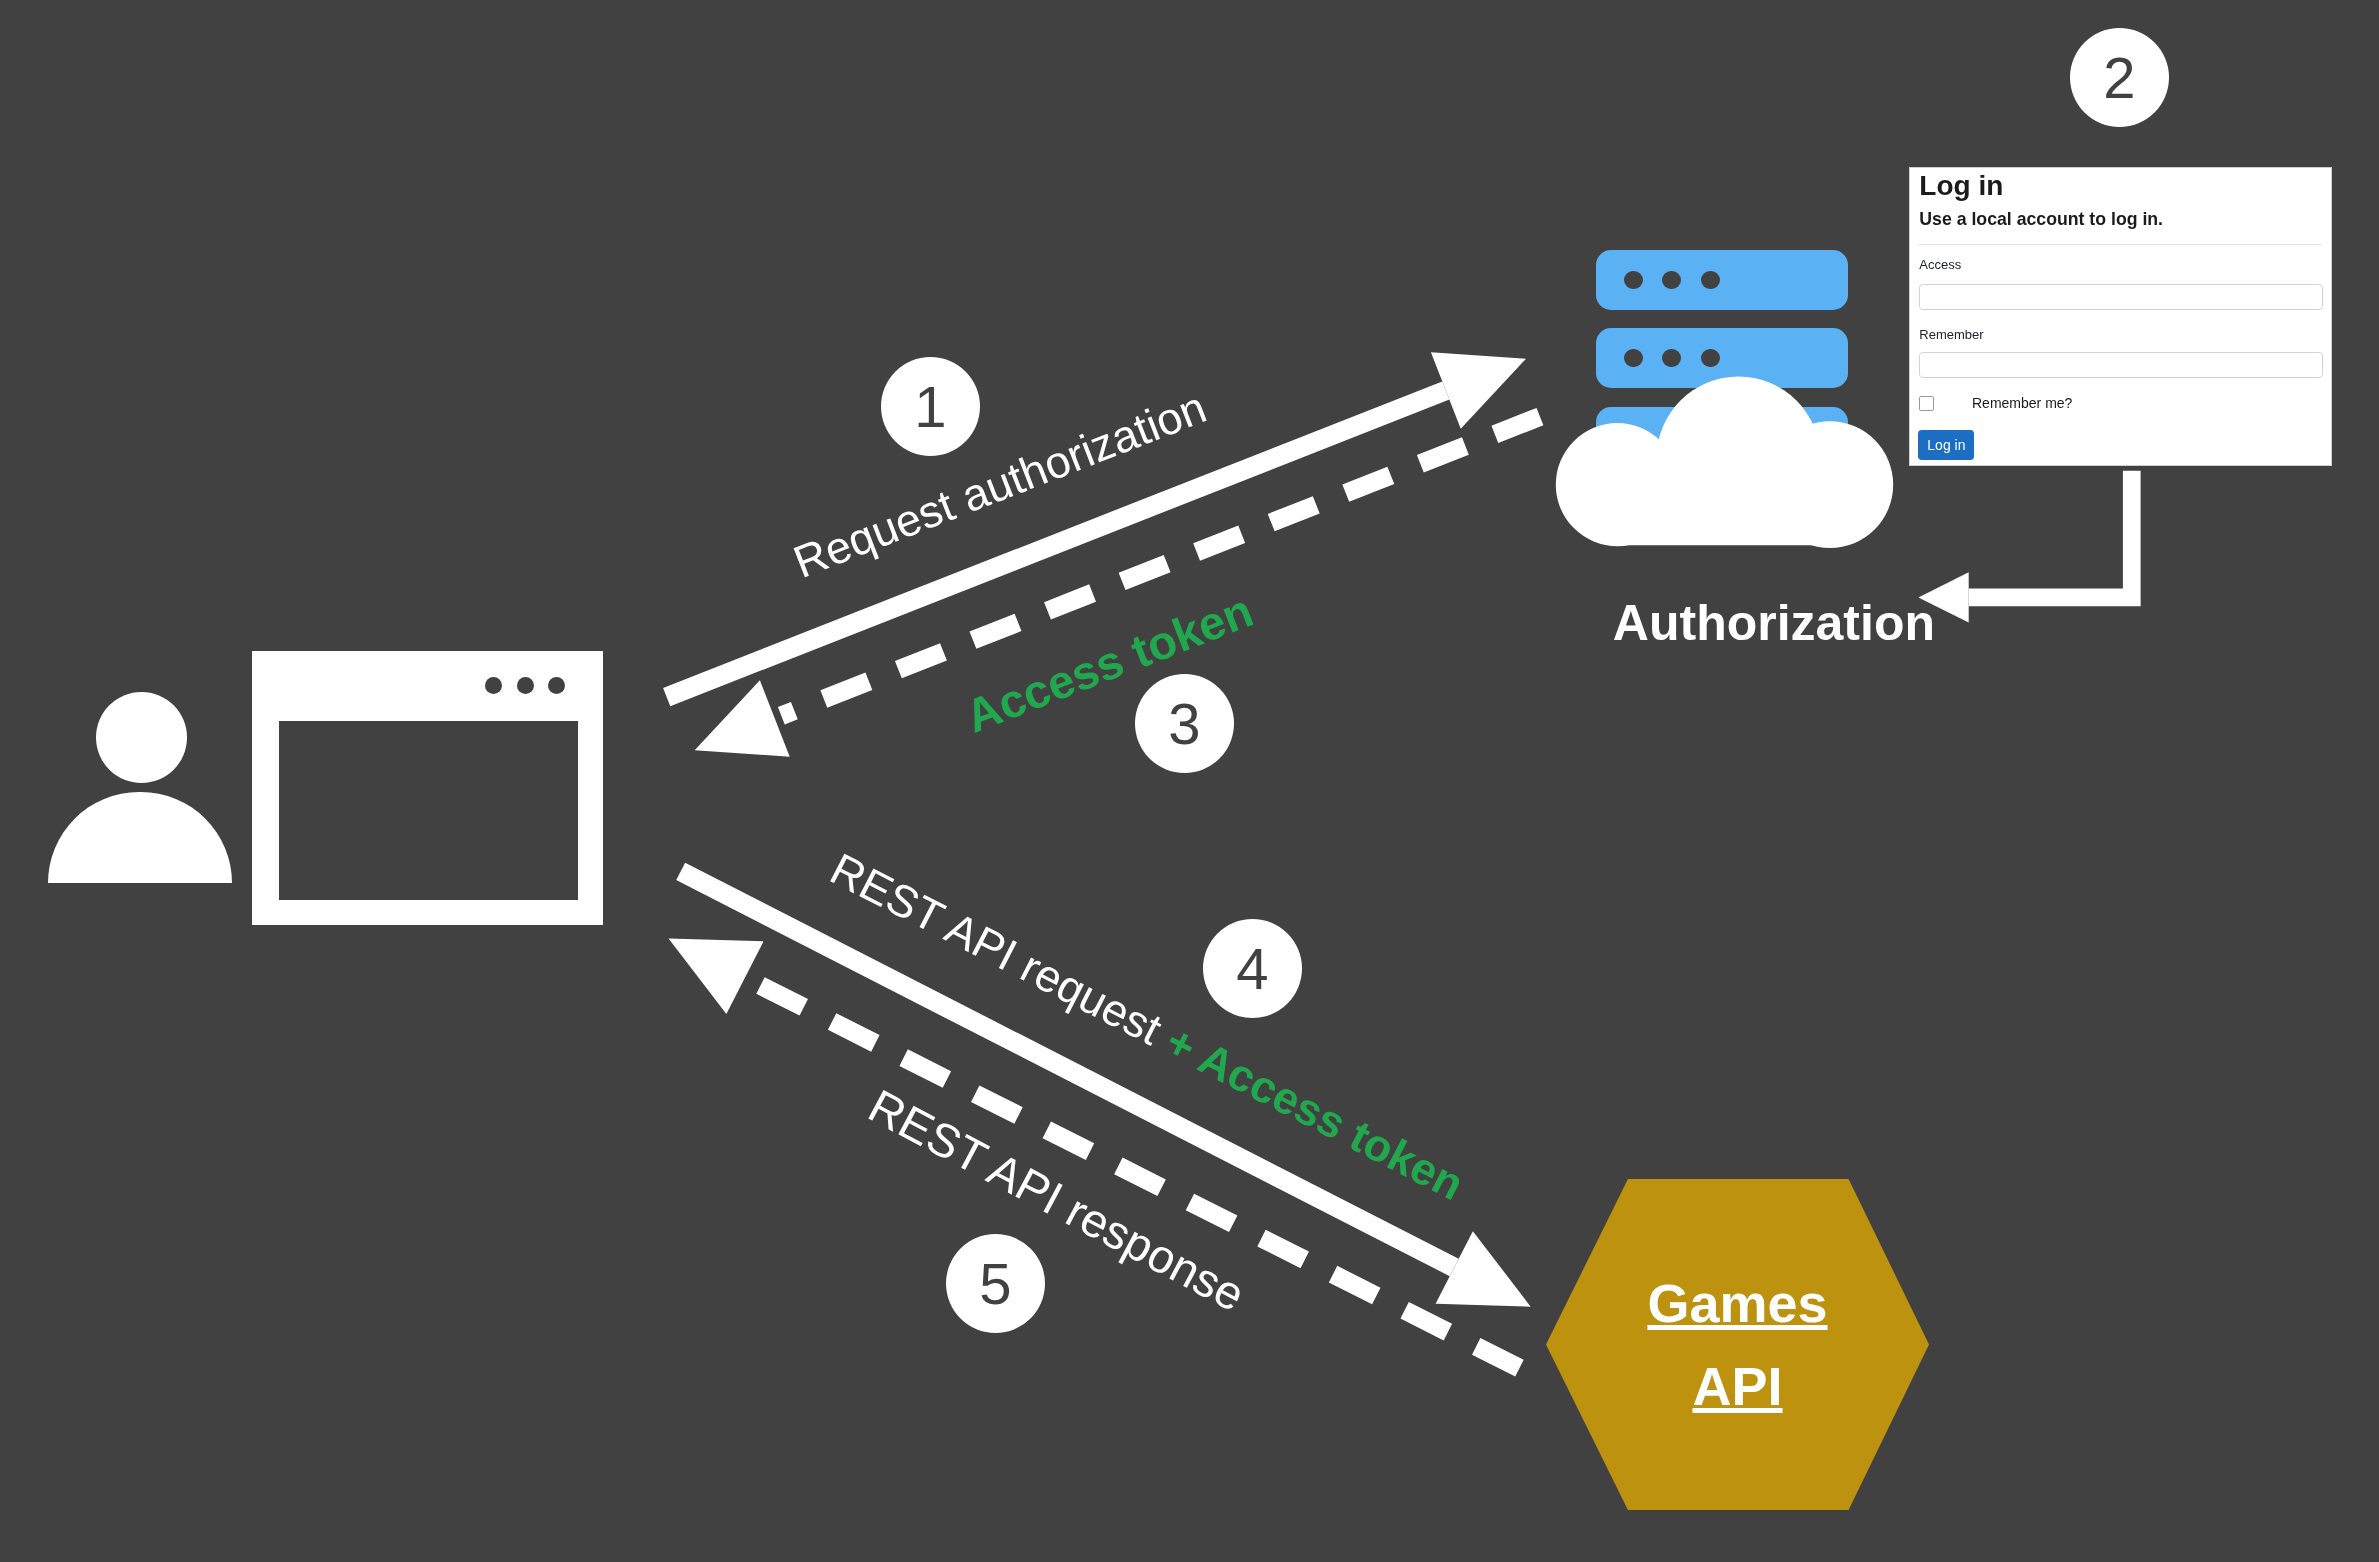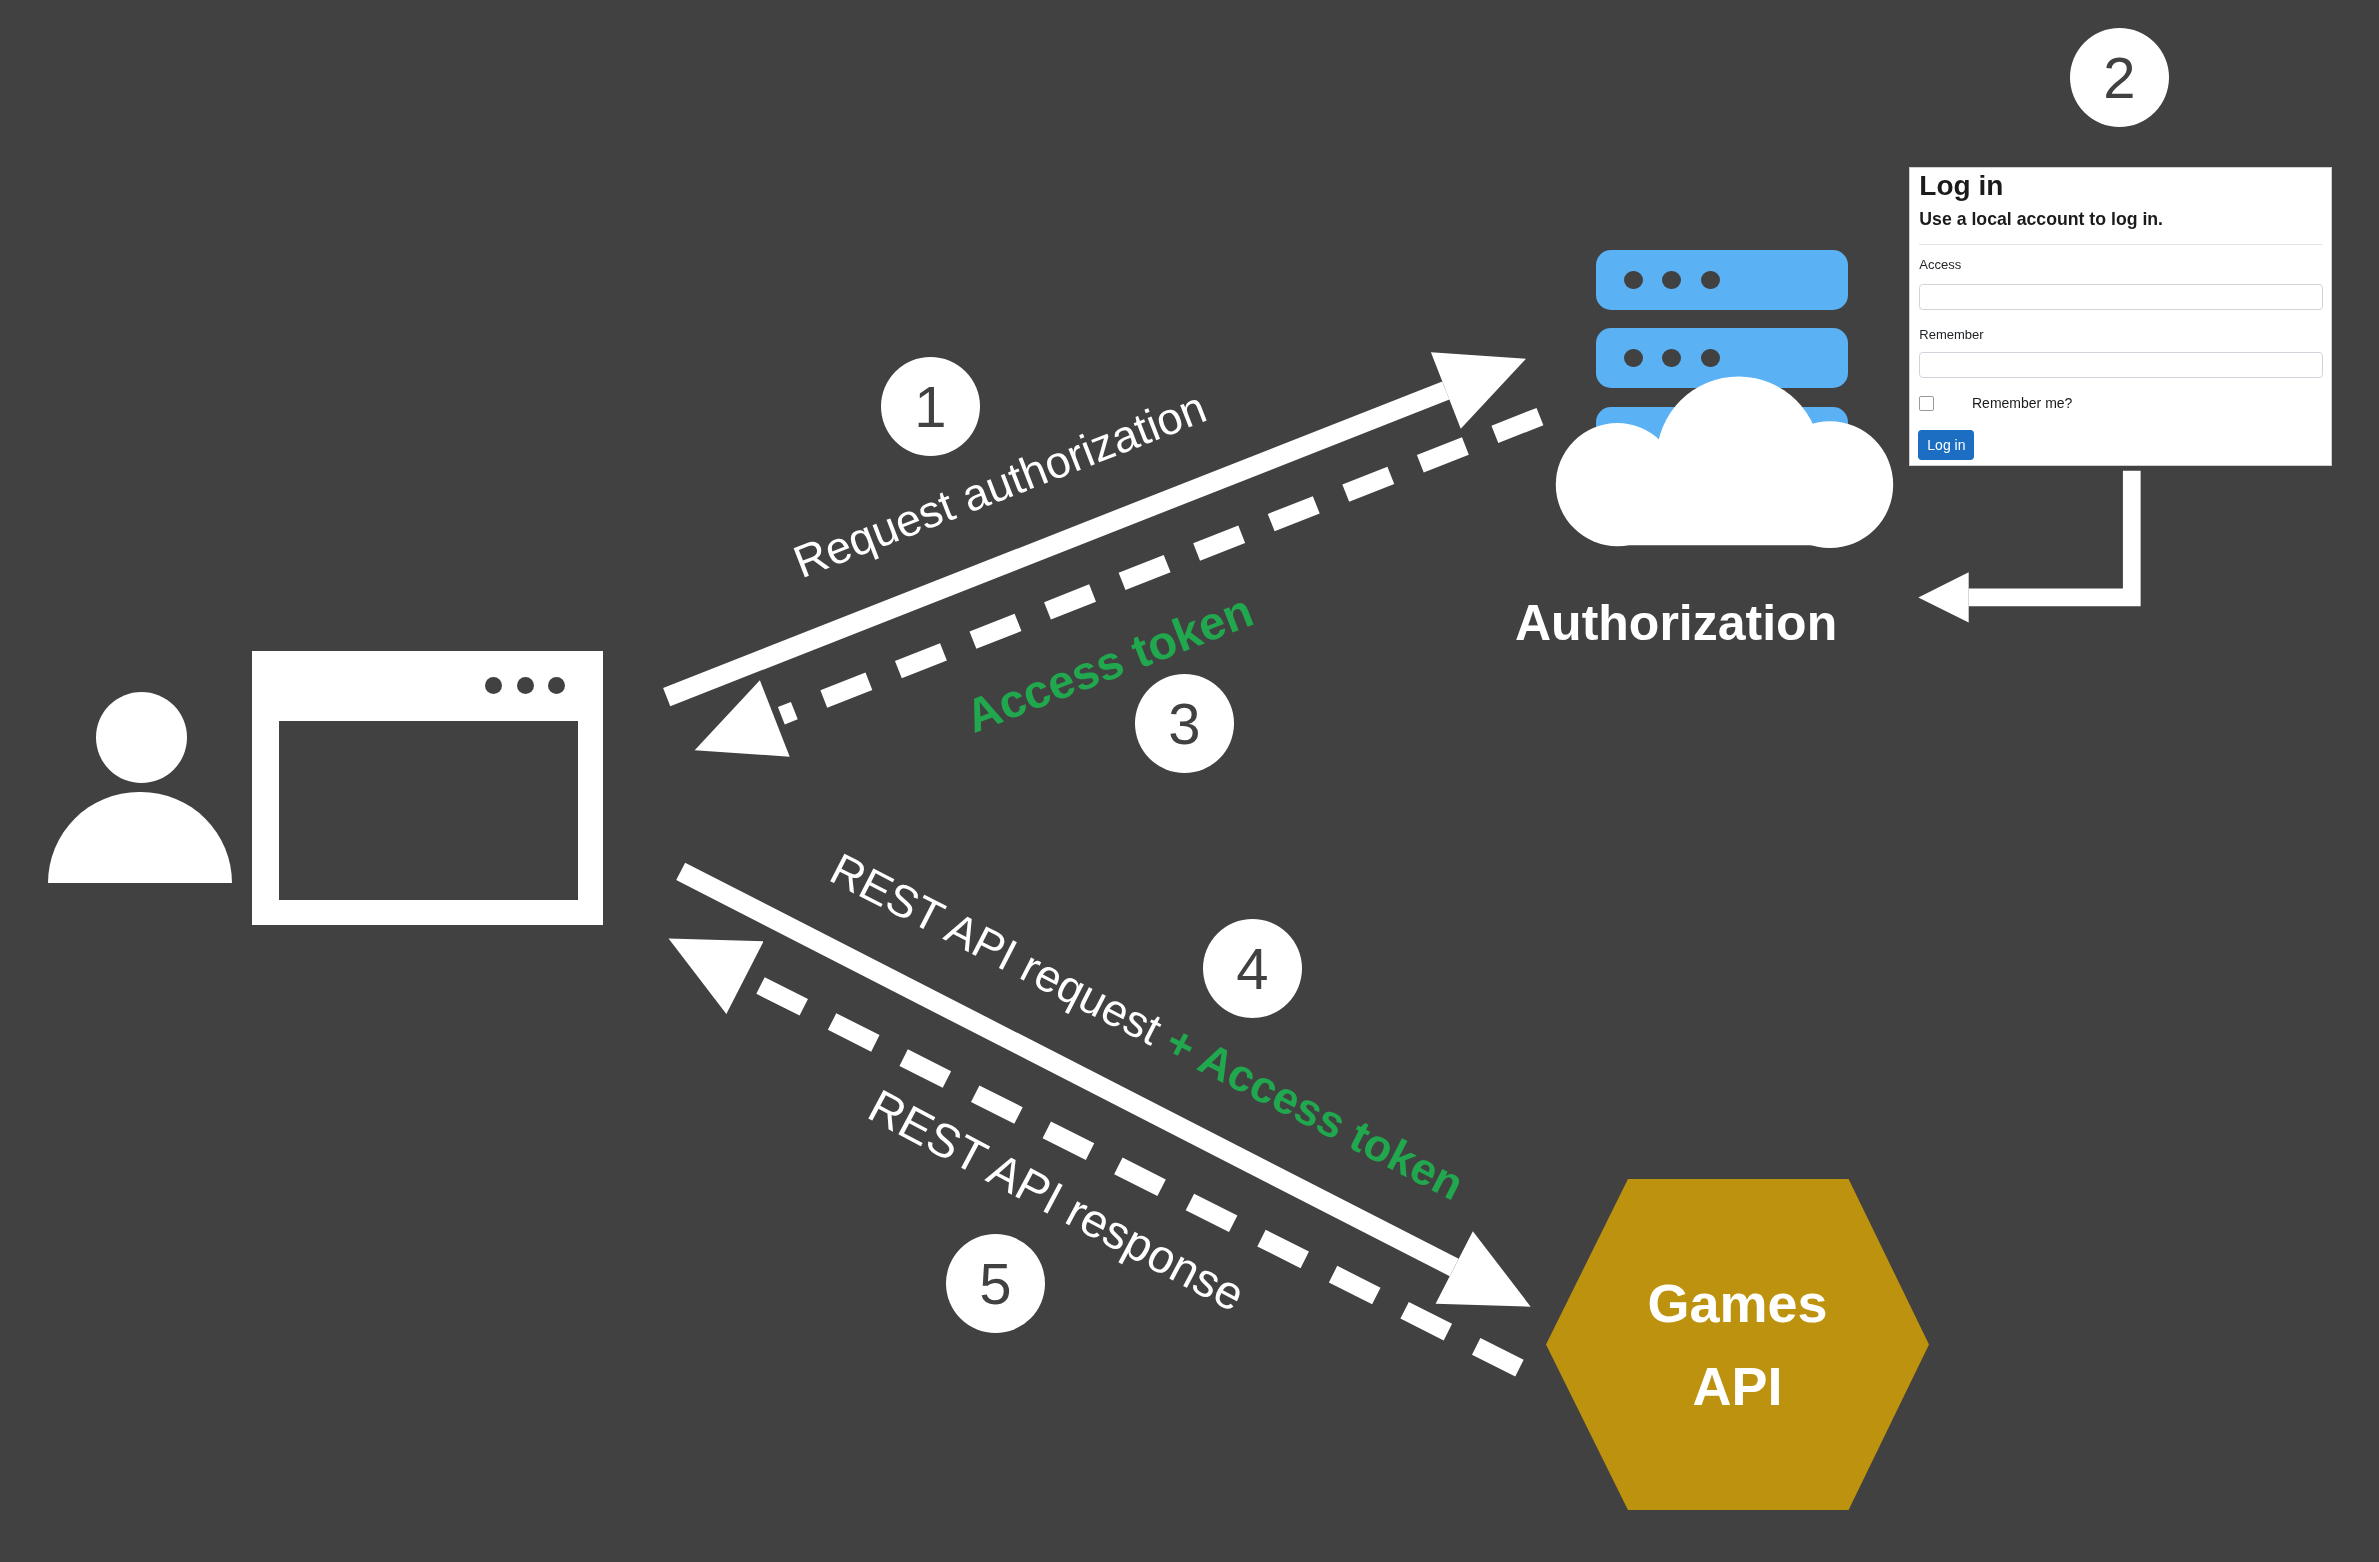--- a/index.html
+++ b/index.html
@@ -16,27 +16,27 @@
     background:#fff;border-radius:91px 91px 0 0;}
   .browser{position:absolute;left:252px;top:651px;width:351px;height:274px;background:#fff;z-index:2;}
   .browser-content{position:absolute;left:27px;top:70px;width:299px;height:179px;background:#414141;}
   .browser-dot{position:absolute;top:26px;width:17px;height:17px;border-radius:50%;background:#414141;}
   
   .rack{position:absolute;left:1596px;width:252px;height:60px;background:var(--blue,#5ab2f5);
     border-radius:15px;z-index:2;}
   .rack-dot{position:absolute;top:20.5px;width:18.6px;height:18.6px;border-radius:50%;background:#414141;}
   #cloud{position:absolute;left:0;top:0;z-index:3;}
   .server-label{position:absolute;left:1515px;top:587px;width:420px;z-index:4;
-    color:#fff;font-size:50px;font-weight:bold;text-align:left;line-height:72px;}
+    color:#fff;font-size:50px;font-weight:bold;text-align:right;line-height:72px;}
   
   .hexagon{position:absolute;left:1546px;top:1179px;width:383px;height:331px;z-index:2;
     background:var(--gold,#bc920f);
     clip-path:polygon(0% 50%,21.4% 0%,79% 0%,100% 50%,79% 100%,21.4% 100%);
     display:flex;flex-direction:column;align-items:center;justify-content:center;}
-  .hexagon .line{color:#fff;font-size:54px;font-weight:bold;line-height:83px;text-align:right;}
+  .hexagon .line{color:#fff;font-size:54px;font-weight:bold;line-height:83px;text-align:right;text-decoration:underline;}
   
   .step{position:absolute;width:99px;height:99px;border-radius:50%;background:#fff;z-index:5;
     display:flex;align-items:center;justify-content:center;
     color:#414141;font-size:58px;font-weight:400;}
   
   .flowlabel{position:absolute;white-space:nowrap;z-index:4;color:#fff;
     transform:translate(-50%,-50%) rotate(var(--rot));}
   .lbl-request{left:1000px;top:485px;--rot:-21.3deg;font-size:45px;}
   .lbl-token{left:1109px;top:663px;--rot:-21.3deg;font-size:47px;font-weight:bold;color:var(--green,#21a74d);}
   .lbl-rest-req{left:1147px;top:1027px;--rot:27.2deg;font-size:45px;}

